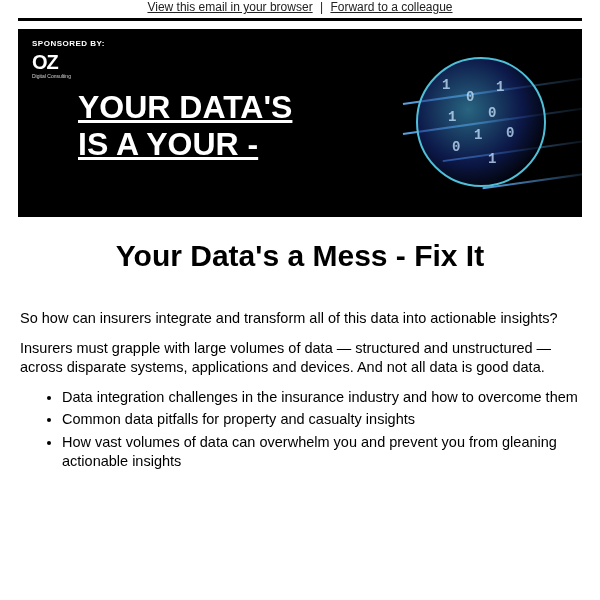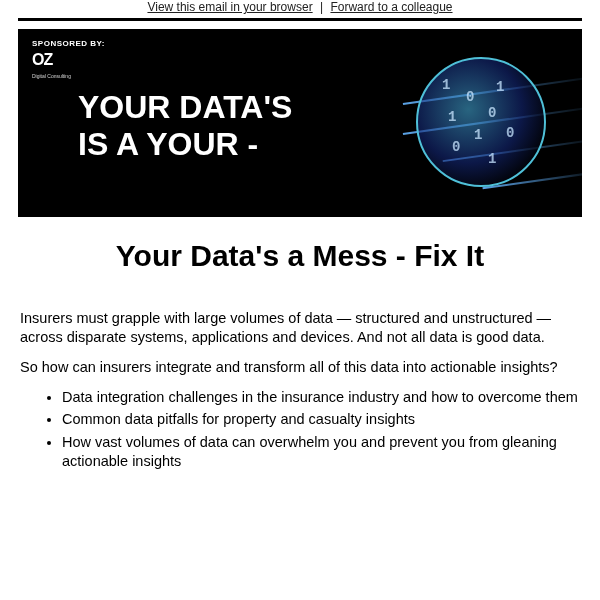--- a/index.html
+++ b/index.html
@@ -3,24 +3,24 @@
 <meta charset="utf-8">
 <style>
   * { box-sizing: border-box; margin: 0; padding: 0; }
   body { font-family: Verdana, Geneva, sans-serif; background: #fff; width: 600px; }
   .top-links { text-align: center; font-size: 12px; padding: 0 0; color: #222; }
   .top-links a { color: #222; text-decoration: underline; cursor: pointer; }
   .top-links .sep { margin: 0 4px; }
   .divider { border-top: 3px solid #000; margin: 4px 18px 8px 18px; }
   .banner { margin: 0 18px; background: #000; position: relative; height: 188px; overflow: hidden; }
   .sponsor { position: absolute; top: 10px; left: 14px; color: #fff; font-size: 8px; font-weight: bold; letter-spacing: 0.5px; }
-  .logo-oz { position: absolute; top: 22px; left: 14px; color: #fff; font-size: 16px; font-weight: 900; font-family: Arial, sans-serif; letter-spacing: -1px; }
+  .logo-oz { position: absolute; top: 22px; left: 14px; color: #fff; font-size: 20px; font-weight: 900; font-family: Arial, sans-serif; letter-spacing: -1px; }
   .logo-sub { position: absolute; top: 44px; left: 14px; color: #fff; font-size: 5px; opacity: 0.8; }
   .banner-text { position: absolute; top: 60px; left: 60px; font-family: Arial, sans-serif; font-weight: 900; font-size: 32px; line-height: 1.15; }
-  .banner-text .white { color: #fff; }
+  .banner-text .white { color: #fff; text-decoration: underline; }
   .banner-text .blue { color: #5a7eff; }
   .graphic { position: absolute; right: 36px; top: 28px; width: 130px; height: 130px; border: 2px solid #4fc0d8; border-radius: 50%; background: radial-gradient(circle at 40% 40%, rgba(80,200,255,0.5), rgba(20,40,120,0.6) 50%, rgba(0,0,0,0.8) 80%); overflow: hidden; }
   .graphic .digits { position: absolute; inset: 0; }
   .graphic .d { position: absolute; color: rgba(200,230,255,0.75); font-family: 'Courier New', monospace; font-size: 14px; font-weight: bold; }
   .streak { position: absolute; width: 200px; height: 2px; background: linear-gradient(90deg, rgba(100,180,255,0.9), rgba(255,255,255,0)); right: -20px; transform: rotate(-8deg); }
   .streak.s1{ top: 60px; } .streak.s2{ top: 90px; } .streak.s3{ top: 120px; width: 160px; } .streak.s4{ top: 150px; width: 120px; }
   .headline { font-family: Verdana, Geneva, sans-serif; font-weight: 700; font-size: 30px; text-align: center; margin: 22px 18px 36px 18px; color: #000; }
   .body-text { margin: 0 20px; font-size: 14.5px; line-height: 1.3; color: #000; }
   .body-text p { margin-bottom: 11px; }
   .body-text ul { margin: 6px 0 0 42px; padding: 0; }
@@ -60,20 +60,20 @@
       <span class="d" style="top:92px;left:70px">1</span>
       <span class="d" style="top:20px;left:78px">1</span>
       <span class="d" style="top:66px;left:88px">0</span>
     </div>
   </div>
 </div>
 
 <h1 class="headline">Your Data's a Mess - Fix It</h1>
 
 <div class="body-text">
+  <p>So how can insurers integrate and transform all of this data into actionable insights?</p>
   <p>Insurers must grapple with large volumes of data — structured and unstructured — across disparate systems, applications and devices. And not all data is good data.</p>
-  <p>So how can insurers integrate and transform all of this data into actionable insights?</p>
   <ul>
     <li>Data integration challenges in the insurance industry and how to overcome them</li>
     <li>Common data pitfalls for property and casualty insights</li>
     <li>How vast volumes of data can overwhelm you and prevent you from gleaning actionable insights</li>
   </ul>
 </div>
 
 </body></html>

